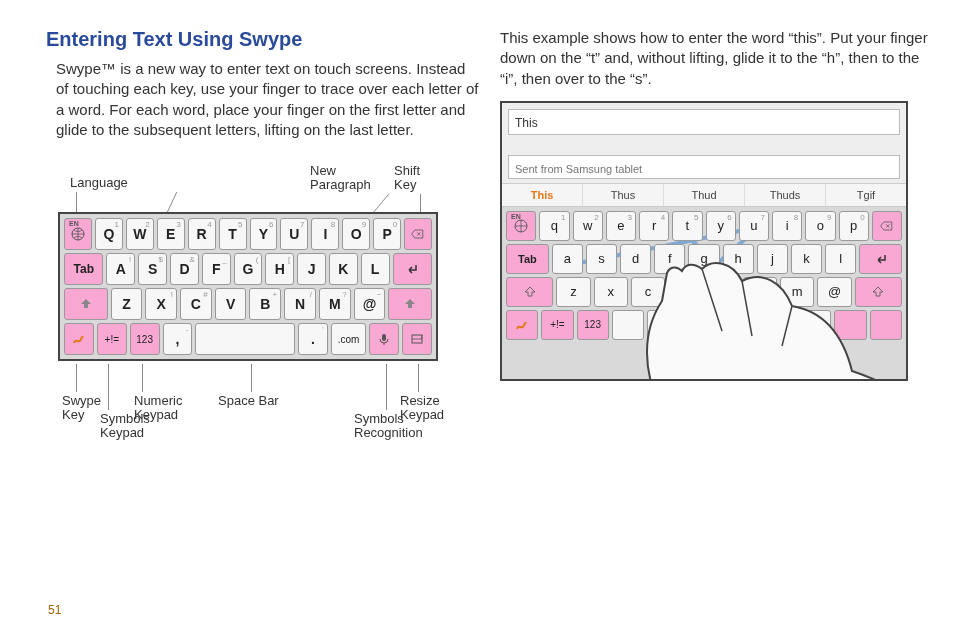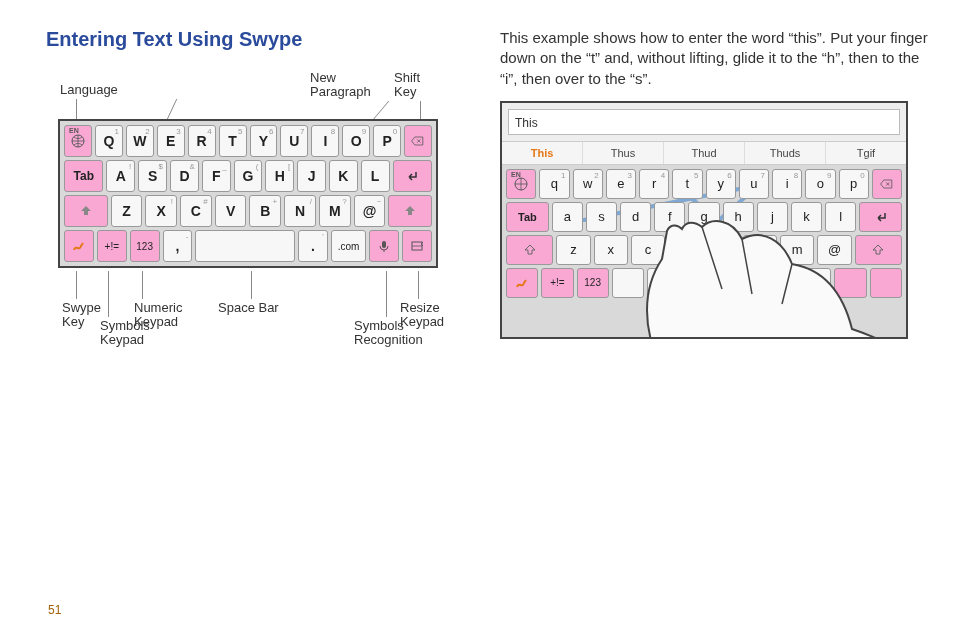--- a/index.html
+++ b/index.html
@@ -153,24 +153,25 @@
     pointer-events: none;
   }
 </style>
 </head>
 <body>
 
 <div class="page">
 
   <div class="col">
     <h2 class="heading">Entering Text Using Swype</h2>
+    <p class="body-text indent">Swype™ is a new way to enter text on touch screens. Instead of touching each key, use your finger to trace over each letter of a word. For each word, place your finger on the first letter and glide to the subsequent letters, lifting on the last letter.</p>
 
     <div class="left-diagram">
 
-      <div class="label" style="left:14px; top:24px;">Language</div>
+      <div class="label" style="left:24px; top:24px;">Language</div>
       <div class="label" style="left:110px; top:24px;margin-top:40px;">Shift</div>
       <div class="label" style="left:264px; top:12px; white-space:pre;">New
 Paragraph</div>
       <div class="label" style="left:348px; top:12px; white-space:pre;">Shift
 Key</div>
 
       <div class="lead" style="left:30px; top:40px; width:1px; height:22px;"></div>
       <div class="lead" style="left:120px; top:40px; width:1px; height:22px; transform:skewX(-25deg); transform-origin:bottom;"></div>
       <div class="lead" style="left:292px; top:42px; width:1px; height:60px; transform:skewX(-40deg); transform-origin:bottom;"></div>
       <div class="lead" style="left:374px; top:42px; width:1px; height:22px;"></div>
@@ -379,20 +380,21 @@
       <div class="label" style="left:354px; top:242px; white-space:pre;">Resize
 Keypad</div>
     </div>
   </div>
 
   <div class="col">
     <p class="body-text">This example shows how to enter the word “this”. Put your finger down on the “t” and, without lifting, glide it to the “h”, then to the “i”, then over to the “s”.</p>
 
     <div class="right-shot">
       <div class="txtfield">This</div>
+      <div class="txtfield sent">Sent from Samsung tablet</div>
       <div class="sugg">
         <div class="active">This</div>
         <div>Thus</div>
         <div>Thud</div>
         <div>Thuds</div>
         <div>Tgif</div>
       </div>
 
       <div class="kbd2">
 

